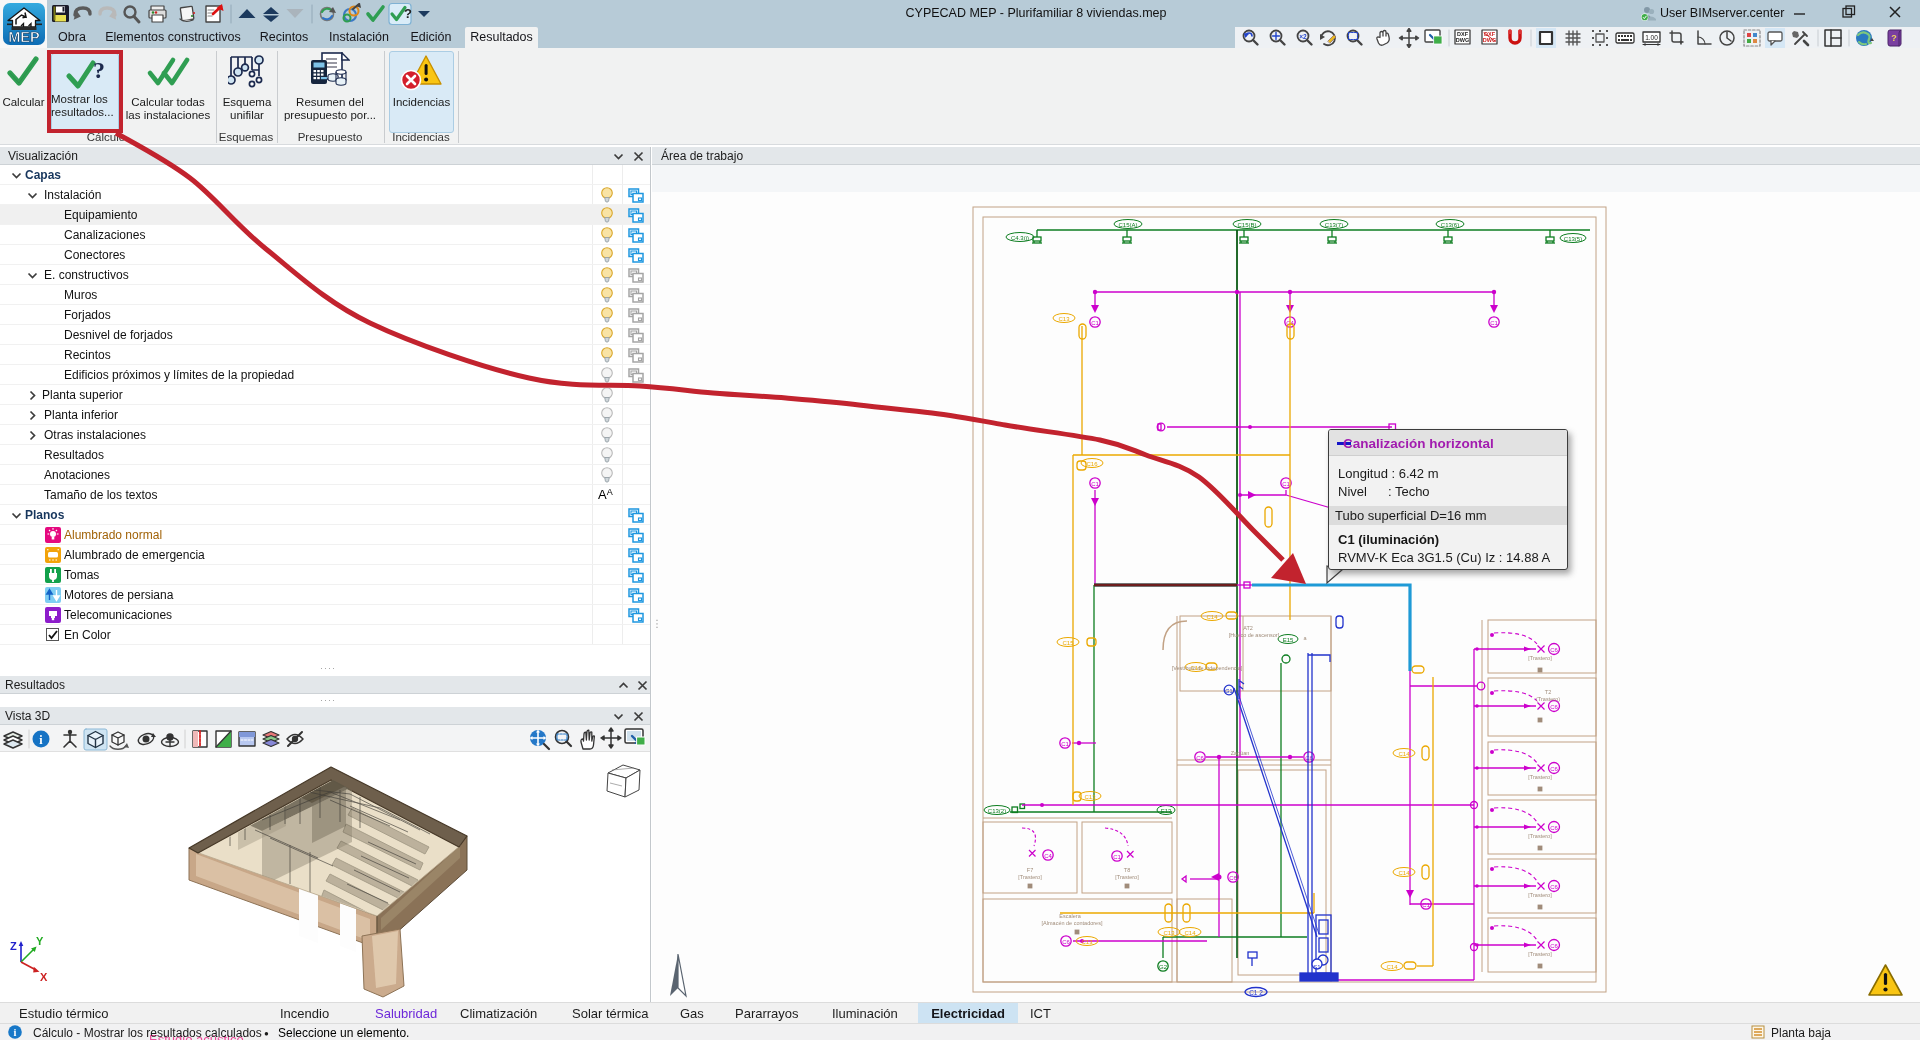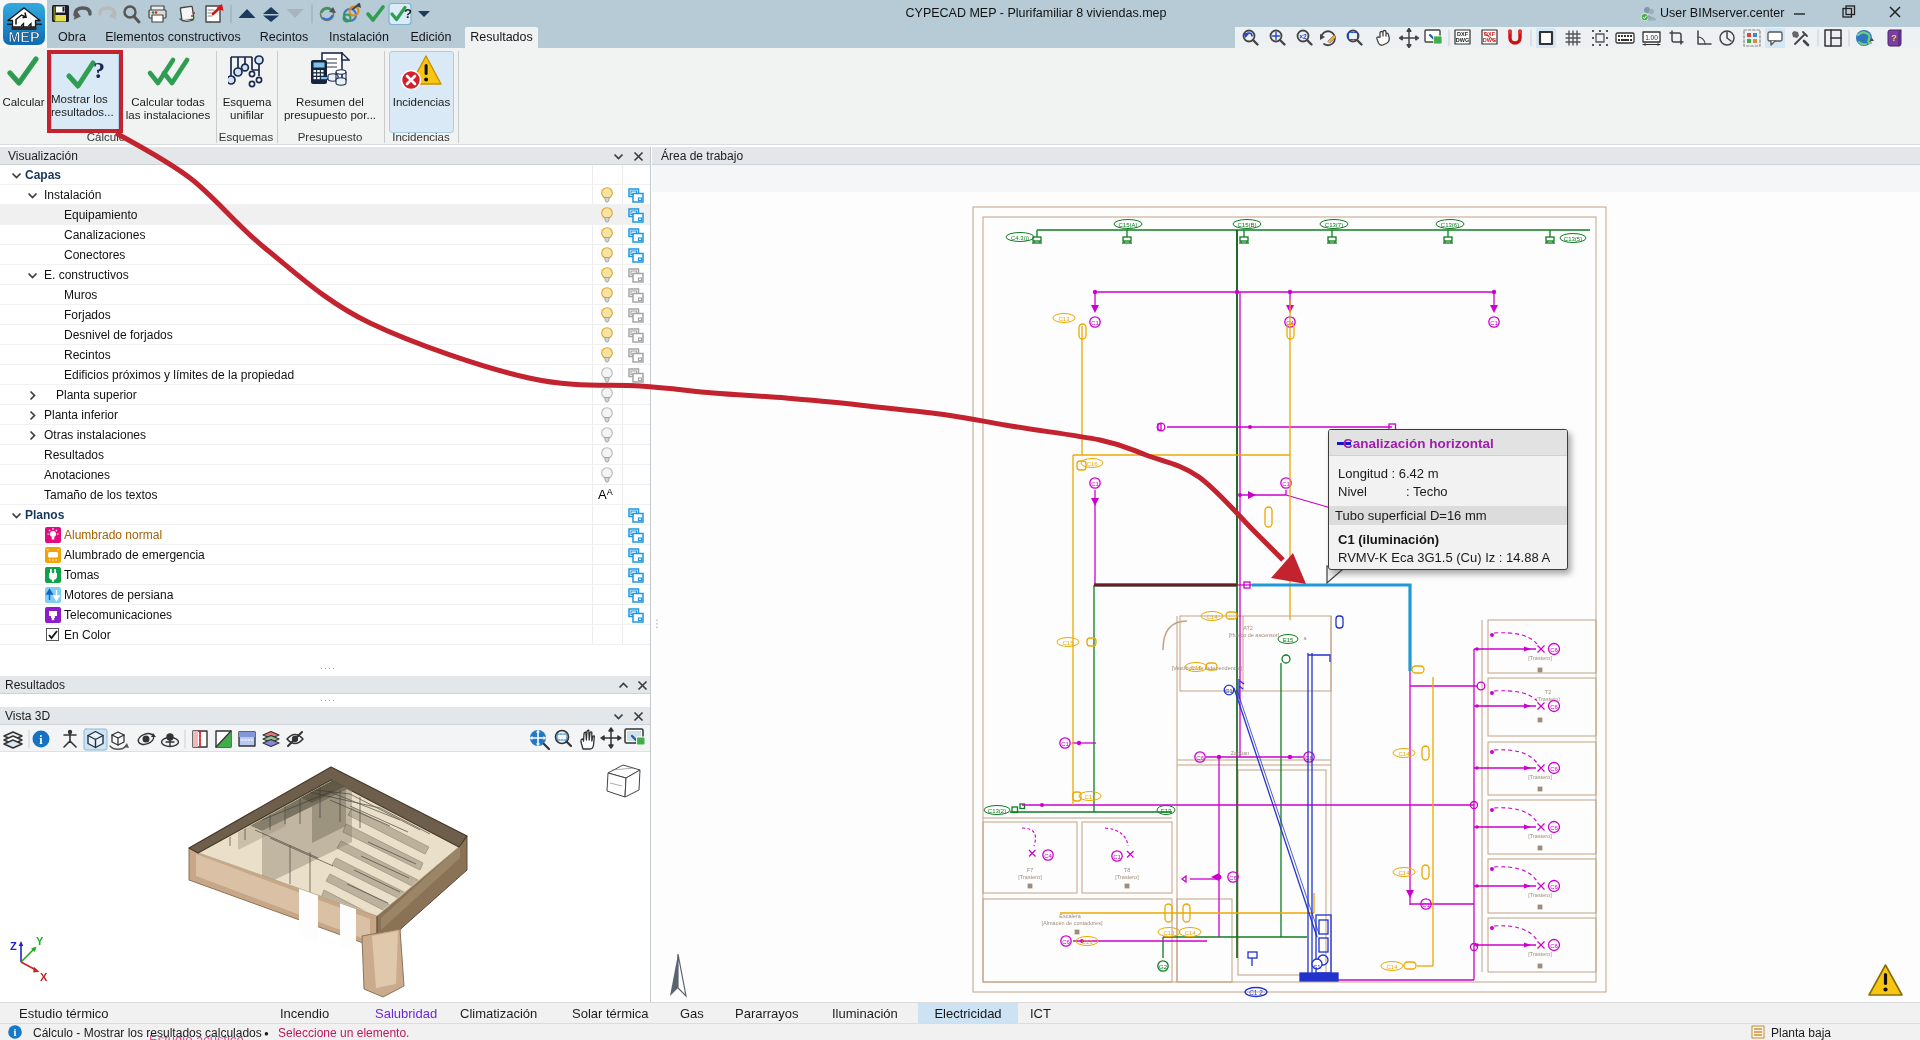--- a/index.html
+++ b/index.html
@@ -336,21 +336,21 @@
     <circle cx="7" cy="6" r="5.3" fill="#f4f4f4" stroke="#b9b9b9" stroke-width="1.1"></circle>
     <path d="M4.8 10.5 L9.2 10.5 L8.6 14.3 a2.2 2.2 0 0 1 -3.2 0 Z" fill="#cfd6da" stroke="#97a1a8" stroke-width="0.9"></path>
   </svg>
 <svg class="a" style="left:628px;top:368px" width="16" height="15" viewBox="0 0 16 15">
     <rect x="1" y="1" width="9.5" height="7.5" fill="#fff" stroke="#a5a5a5" stroke-width="1.5"></rect>
     <rect x="3" y="3" width="5.5" height="3.5" fill="none" stroke="#a5a5a5" stroke-width="1.1"></rect>
     <rect x="5" y="5.5" width="10" height="8.5" fill="#fff" stroke="#a5a5a5" stroke-width="1.5"></rect>
     <rect x="10.5" y="10" width="3" height="2.5" fill="none" stroke="#a5a5a5" stroke-width="1.1"></rect>
   </svg>
 <div class="a" style="left:0;top:404px;width:650px;height:1px;background:#f1f1f1"></div>
-<div class="a" style="left:56px;top:388px;font-size:12px;color:#111;white-space:nowrap">Planta superior</div>
+<div class="a" style="left:42px;top:388px;font-size:12px;color:#111;white-space:nowrap">Planta superior</div>
 <svg class="a" style="left:26px;top:389px" width="13" height="13" viewBox="0 0 13 13">
     <path d="M4.5 2.5 L8.5 6.5 L4.5 10.5" fill="none" stroke="#3c3c3c" stroke-width="1.7"></path>
   </svg>
 <svg class="a" style="left:600px;top:387px" width="14" height="17" viewBox="0 0 14 17">
     <circle cx="7" cy="6" r="5.3" fill="#f4f4f4" stroke="#b9b9b9" stroke-width="1.1"></circle>
     <path d="M4.8 10.5 L9.2 10.5 L8.6 14.3 a2.2 2.2 0 0 1 -3.2 0 Z" fill="#cfd6da" stroke="#97a1a8" stroke-width="0.9"></path>
   </svg>
 <div class="a" style="left:0;top:424px;width:650px;height:1px;background:#f1f1f1"></div>
 <div class="a" style="left:44px;top:408px;font-size:12px;color:#111;white-space:nowrap">Planta inferior</div>
 <svg class="a" style="left:26px;top:409px" width="13" height="13" viewBox="0 0 13 13">
@@ -1000,21 +1000,21 @@
     <circle cx="18.5" cy="27.5" r="2.1" fill="#111"></circle>
 </svg>
 <svg class="a" style="left:1300px;top:560px" width="60" height="40" viewBox="0 0 60 40">
 <polygon points="27,6 43,9 27,23" fill="#f2f2f2" stroke="#3c3c3c" stroke-width="1.2"></polygon>
   </svg>
 <div class="a" style="left:1328px;top:429px;width:240px;height:141px;background:#f2f2f2;border:1.5px solid #3c3c3c;border-radius:3px;box-shadow:3px 4px 6px rgba(60,60,60,0.45)">
     <div style="position:absolute;left:0;top:0;width:100%;height:26px;background:#e2e2e2;border-bottom:1px solid #cfcfcf;border-radius:2px 2px 0 0"></div>
     <div style="position:absolute;left:8px;top:11.5px;width:14px;height:3px;background:#1515c8"></div>
     <div style="position:absolute;left:14px;top:6px;font-size:13.5px;font-weight:bold;color:#a21caf">Canalización horizontal</div>
     <div style="position:absolute;left:9px;top:36px;font-size:13px;color:#1a1a1a">Longitud : 6.42 m</div>
-    <div style="position:absolute;left:9px;top:54px;font-size:13px;color:#1a1a1a">Nivel<span style="padding-left:39px">: Techo</span></div>
+    <div style="position:absolute;left:9px;top:54px;font-size:13px;color:#1a1a1a">Nivel<span style="padding-left:21px">: Techo</span></div>
     <div style="position:absolute;left:0;top:76px;width:100%;height:19px;background:#dcdcdc"></div>
     <div style="position:absolute;left:6px;top:78px;font-size:13px;color:#1a1a1a">Tubo superficial D=16 mm</div>
     <div style="position:absolute;left:9px;top:102px;font-size:13px;font-weight:bold;color:#141414">C1 (iluminación)</div>
     <div style="position:absolute;left:9px;top:120px;font-size:13px;color:#1a1a1a">RVMV-K Eca 3G1.5 (Cu) Iz : 14.88 A</div>
   </div>
 <svg class="a" style="left:0;top:0;pointer-events:none" width="1920" height="1040" viewBox="0 0 1920 1040">
 <path d="M 116 133 C 128 140, 165 159, 190 178 C 215 197, 236 225, 266 249 C 296 273, 326 302, 370 323 C 414 344, 484 368, 529 378 C 574 388, 609 384, 640 386 C 671 388, 689 391, 713 393 C 737 395, 762 396, 786 398 C 810 400, 835 402, 859 405 C 883 408, 908 410, 932 413 C 956 416, 977 420, 1005 425 C 1033 430, 1076 435, 1100 440 C 1124 445, 1130 449, 1146 455 C 1162 461, 1181 464, 1199 477 C 1217 490, 1239 516, 1253 530 C 1267 544, 1278 555, 1283 560" fill="none" stroke="#c2232e" stroke-width="5"></path>
 <polygon points="1306,584 1271,578 1293,553" fill="#c2232e"></polygon>
 </svg>
 <div class="a" style="left:0;top:1002px;width:1920px;height:21px;background:#f1f1f1;border-top:1px solid #dcdcdc"></div>
@@ -1023,28 +1023,28 @@
 <div class="a" style="left:149px;top:1032px;font-size:13px;color:#ec4899;white-space:nowrap">Estudio acústico</div>
 <div class="a" style="left:280px;top:1006px;font-size:13px;color:#1c1c1c;white-space:nowrap">Incendio</div>
 <div class="a" style="left:375px;top:1006px;font-size:13px;color:#6d28d9;white-space:nowrap">Salubridad</div>
 <div class="a" style="left:460px;top:1006px;font-size:13px;color:#1c1c1c;white-space:nowrap">Climatización</div>
 <div class="a" style="left:572px;top:1006px;font-size:13px;color:#1c1c1c;white-space:nowrap">Solar térmica</div>
 <div class="a" style="left:680px;top:1006px;font-size:13px;color:#1c1c1c;white-space:nowrap">Gas</div>
 <div class="a" style="left:735px;top:1006px;font-size:13px;color:#1c1c1c;white-space:nowrap">Pararrayos</div>
 <div class="a" style="left:832px;top:1006px;font-size:13px;color:#1c1c1c;white-space:nowrap">Iluminación</div>
 <div class="a" style="left:1030px;top:1006px;font-size:13px;color:#1c1c1c;white-space:nowrap">ICT</div>
 <div class="a" style="left:918px;top:1003px;width:100px;height:20px;background:#cde3f3"></div>
-<div class="a" style="left:918px;top:1006px;width:100px;text-align:center;font-size:13px;font-weight:normal;color:#15151a">Electricidad</div>
+<div class="a" style="left:918px;top:1006px;width:100px;text-align:center;font-size:13px;font-weight:bold;color:#15151a">Electricidad</div>
 <svg class="a" style="left:8px;top:1025px" width="14" height="14" viewBox="0 0 14 14">
     <circle cx="7" cy="7" r="6.8" fill="#1878c8"></circle>
     <text x="7" y="11" font-size="10.5" font-weight="bold" fill="#fff" text-anchor="middle" font-family="Liberation Serif,serif">i</text>
   </svg>
 <div class="a" style="left:33px;top:1026px;font-size:12px;color:#1a1a1a">Cálculo - Mostrar los resultados calculados</div>
 <div class="a" style="left:264px;top:1029px;font-size:8px;color:#1a1a1a">●</div>
-<div class="a" style="left:278px;top:1026px;font-size:12px;color:#be185d">Seleccione un elemento.</div>
+<div class="a" style="left:278px;top:1026px;font-size:12px;color:#000000">Seleccione un elemento.</div>
 <svg class="a" style="left:1751px;top:1025px" width="14" height="14" viewBox="0 0 14 14">
     <rect x="1" y="1" width="12" height="12" fill="#fdf6e8" stroke="#b89040" stroke-width="1"></rect>
     <line x1="3" y1="4" x2="11" y2="4" stroke="#d08820" stroke-width="1.4"></line>
     <line x1="3" y1="7" x2="11" y2="7" stroke="#d08820" stroke-width="1.4"></line>
     <line x1="3" y1="10" x2="11" y2="10" stroke="#d08820" stroke-width="1.4"></line>
   </svg>
 <div class="a" style="left:1771px;top:1026px;font-size:12px;color:#1a1a1a">Planta baja</div>
 <svg class="a" style="left:1235px;top:28px" width="685" height="20" viewBox="0 0 685 20">
 <g stroke-linecap="round" stroke-linejoin="round" fill="none">
       <g transform="translate(6,0)">

